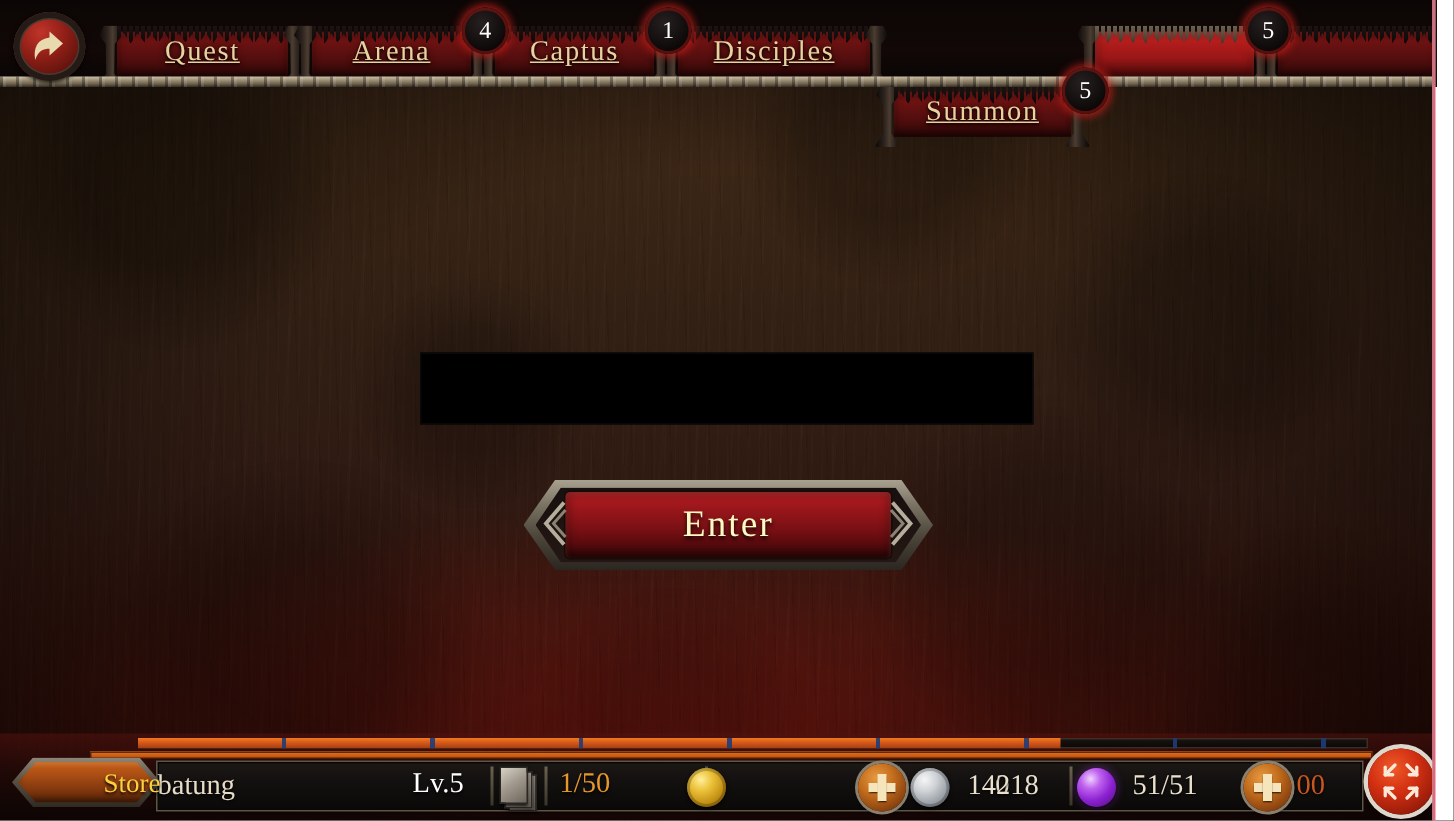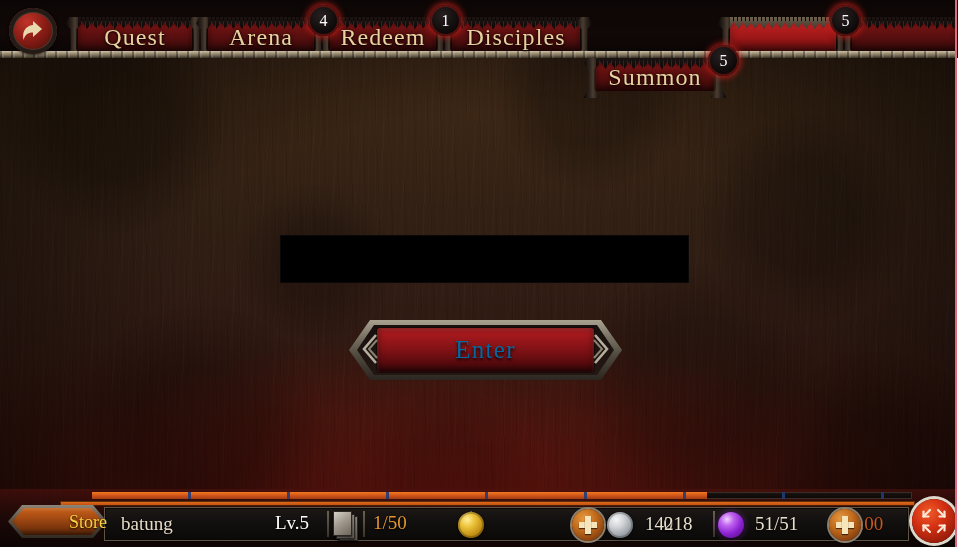--- a/index.html
+++ b/index.html
@@ -177,26 +177,27 @@
   .tab .pillar.l { left: 0; }
   .tab .pillar.r { right: 0; transform: scaleX(-1); }
   .tab.active .pillar {
     background: linear-gradient(90deg, #2b2318 0%, #6e6150 35%, #a79madd 60%, #8d8069 62%, #2e261c 100%);
   }
   .tab .label {
     position: absolute;
     left: 0; right: 0; top: 7px;
     text-align: center;
     font-family: "Liberation Serif", serif;
-    font-size: 24px;
+    font-size: 19px;
     letter-spacing: 1.1px;
     color: #e8d2a0;
     text-shadow: 0 1px 2px rgba(0,0,0,.95), 0 0 5px rgba(0,0,0,.7);
     z-index: 4;
     pointer-events: none;
+    text-decoration: underline;
   }
   .tab.active .label {
     color: #fbe6b2;
     text-shadow: 0 1px 2px rgba(0,0,0,.95), 0 0 7px rgba(255,200,120,.45);
   }
 
   .badge {
     position: absolute;
     top: -12px;
     width: 31px; height: 31px;
@@ -282,21 +283,21 @@
       inset 0 -3px 7px rgba(0,0,0,.65),
       0 0 0 1px rgba(20,10,8,.9);
   }
   .enter-label {
     position: absolute;
     left: 0; right: 0; top: 16px;
     text-align: center;
     font-family: "Liberation Serif", serif;
     font-size: 25px;
     letter-spacing: 1.3px;
-    color: #0369a1;
+    color: #fef9c3;
     text-shadow: 0 2px 3px rgba(0,0,0,.95);
     z-index: 5;
     pointer-events: none;
   }
   .enter-chev { position: absolute; top: 14px; z-index: 4; }
   .enter-chev.l { left: 13px; }
   .enter-chev.r { right: 13px; }
 
   
   .bottombar {
@@ -388,21 +389,21 @@
     background: linear-gradient(180deg, #6b6250 0%, #3a3429 100%);
   }
 
   .bb-text {
     position: absolute;
     font-family: "Liberation Serif", serif;
     white-space: nowrap;
     text-shadow: 0 1px 2px rgba(0,0,0,.95);
     pointer-events: none;
   }
-  .bb-name  { left: 16px;  top: 5px; font-size: 19px; color: #e6dcc6; }
+  .bb-name  { left: 0;  top: 5px; font-size: 19px; color: #e6dcc6; }
   .bb-level { left: 170px; top: 4px; font-size: 19px; color: #ffffff; }
   .bb-stam  { left: 268px; top: 4px; font-size: 19px; color: #e5972c; }
   .bb-gold  { left: 372px; top: 5px; font-size: 19px; color: #e8e0cc; width: 196px; text-align: right; }
   .bb-silv  { left: 540px; top: 5px; font-size: 19px; color: #e8e0cc; width: 30px; text-align: right; }
   .bb-gem   { left: 650px; top: 5px; font-size: 19px; color: #e8e0cc; }
   .bb-timer { left: 735px; top: 5px; font-size: 19px; color: #c9571f; }
 
   
   .ic { position: absolute; z-index: 6; }
 
@@ -510,21 +511,21 @@
           <div class="pillar r"></div>
           <div class="label">Arena</div>
           <div class="badge" style="left:112px;">4</div>
         </div>
 
         <div class="tab" style="left:252px; width:130px;">
           <div class="pillar l"></div>
           <div class="banner"></div>
           <div class="valance"></div>
           <div class="pillar r"></div>
-          <div class="label">Redeem</div>
+          <div class="label">Captus</div>
           <div class="badge" style="left:112px;">1</div>
         </div>
 
         <div class="tab" style="left:374px; width:152px;">
           <div class="pillar l"></div>
           <div class="banner"></div>
           <div class="valance"></div>
           <div class="pillar r"></div>
           <div class="label">Disciples</div>
         </div>

